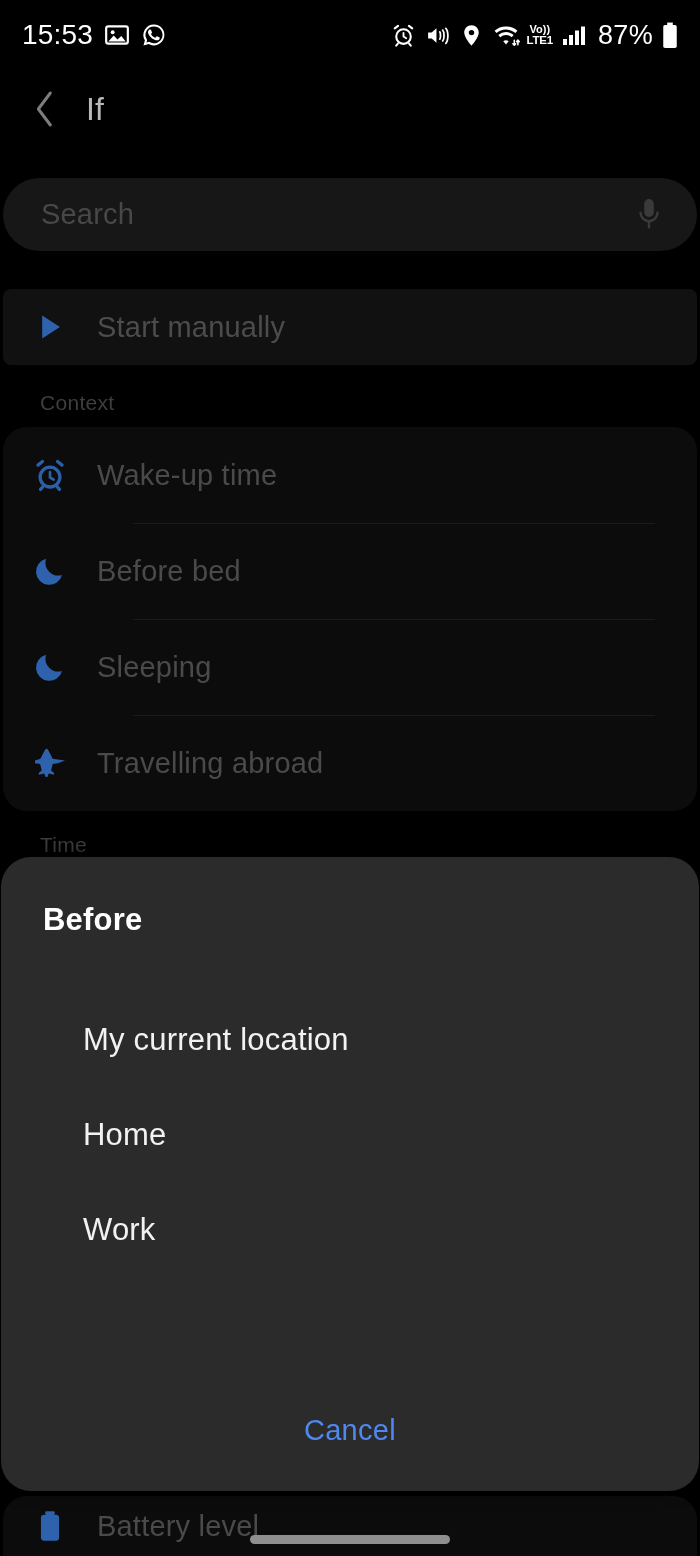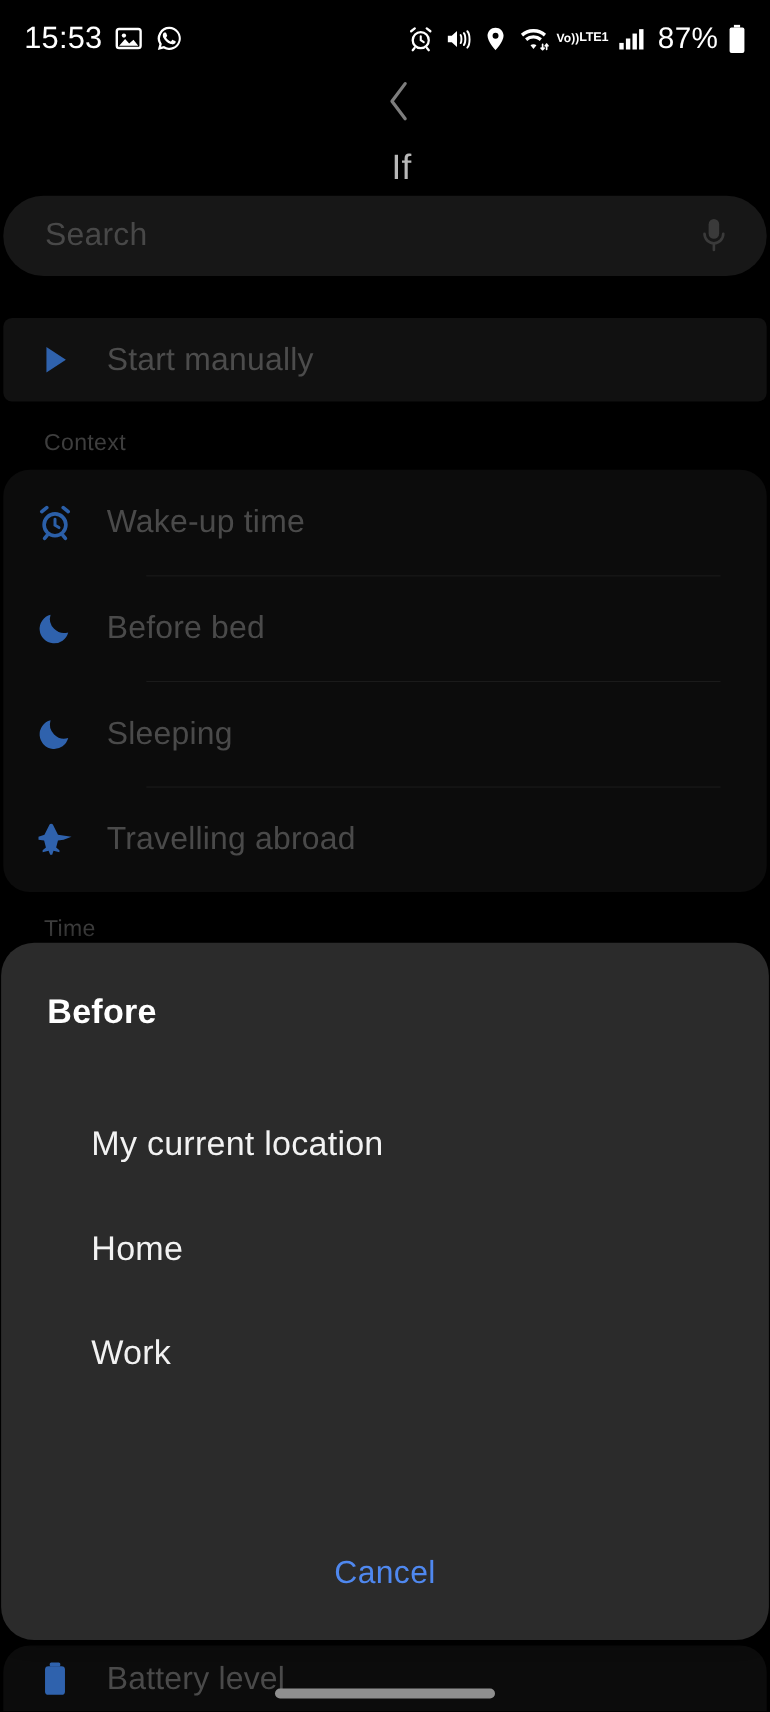--- a/index.html
+++ b/index.html
@@ -22,32 +22,31 @@
     width: 700px; height: 70px;
     display: flex; align-items: center;
     padding: 0 22px;
     color: #ffffff;
   }
   .sb-left { display: flex; align-items: center; gap: 11px; }
   .sb-time { font-size: 28px; letter-spacing: .2px; color:#fff; }
   .sb-right { margin-left: auto; display: flex; align-items: center; gap: 9px; }
   .sb-ico { display:flex; align-items:center; justify-content:center; }
   .sb-pct { font-size: 27px; color:#fff; margin-left: 1px; letter-spacing:.3px;}
-  .volte { display:flex; flex-direction:row; align-items:center; line-height:1;
+  .volte { display:flex; flex-direction:column; align-items:center; line-height:1;
            font-size: 11px; font-weight: 700; color:#fff; margin-left:-2px;}
   .volte span:first-child{ font-size: 11px; }
   .volte span:last-child{ font-size: 11.5px; letter-spacing:-.2px;}
 
   
   .appbar {
     position: absolute; top: 72px; left: 0;
     width: 700px; height: 74px;
     display: flex; align-items: center; gap: 22px;
     padding-left: 30px;
-    flex-direction: column;
   }
   .back-btn { width: 34px; height: 40px; display:flex; align-items:center; }
   .appbar-title {
     font-size: 32px; color: #b8b8b8; font-weight: 400; letter-spacing: .2px;
   }
 
   
   .bg-content { position:absolute; top:0; left:0; width:700px; height:1556px; }
 
   .searchbar {

